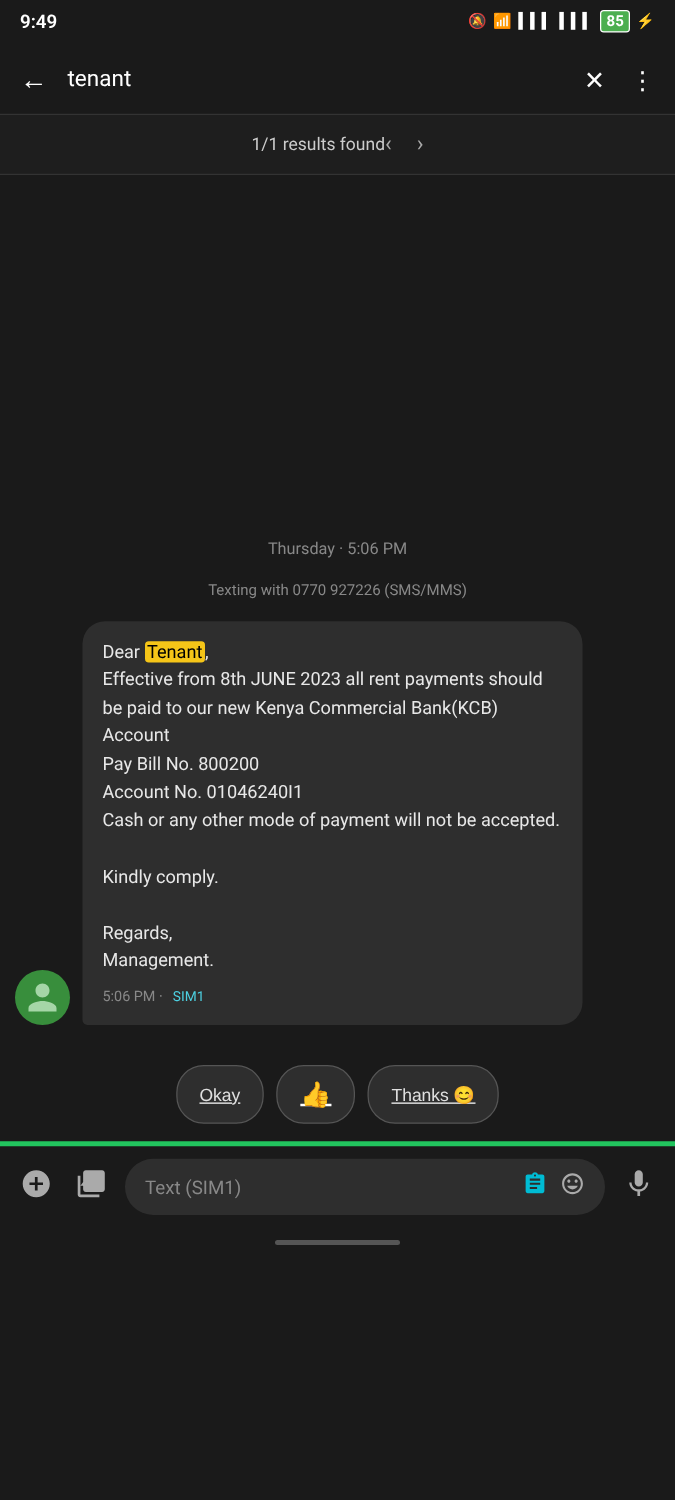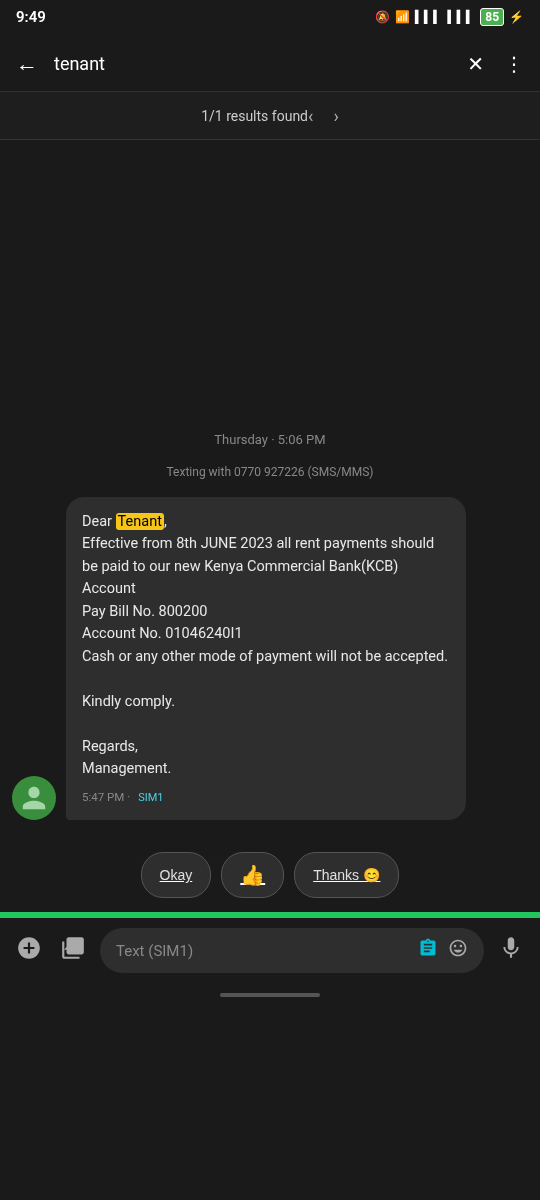--- a/index.html
+++ b/index.html
@@ -209,21 +209,21 @@
       font-size: 20px;
     }
 
     
     .input-bar {
       background: #1a1a1a;
       display: flex;
       align-items: center;
       padding: 10px 12px;
       gap: 10px;
-      border-top: 6px solid #22c55e;
+      border-top: 4px solid #22c55e;
       margin-top: 4px;
     }
     .input-icon-btn {
       color: #aaa;
       font-size: 24px;
       cursor: pointer;
       padding: 4px;
     }
     .text-input-field {
       flex: 1;
@@ -317,21 +317,21 @@
           Dear <span class="highlight">Tenant</span>,<br>
           Effective from 8th JUNE 2023 all rent payments should be paid to our new Kenya Commercial Bank(KCB) Account<br>
           Pay Bill No. 800200<br>
           Account No. 01046240I1<br>
           Cash or any other mode of payment will not be accepted.<br><br>
           Kindly comply.<br><br>
           Regards,<br>
           Management.
         </div>
         <div class="bubble-meta">
-          <span>5:47 PM ·</span>
+          <span>5:06 PM ·</span>
           <span class="sim-badge">SIM1</span>
         </div>
       </div>
     </div>
   </div>
 </div>
 
 <div class="quick-replies">
   <button class="quick-reply-btn">Okay</button>
   <button class="quick-reply-btn quick-reply-emoji">👍</button>

